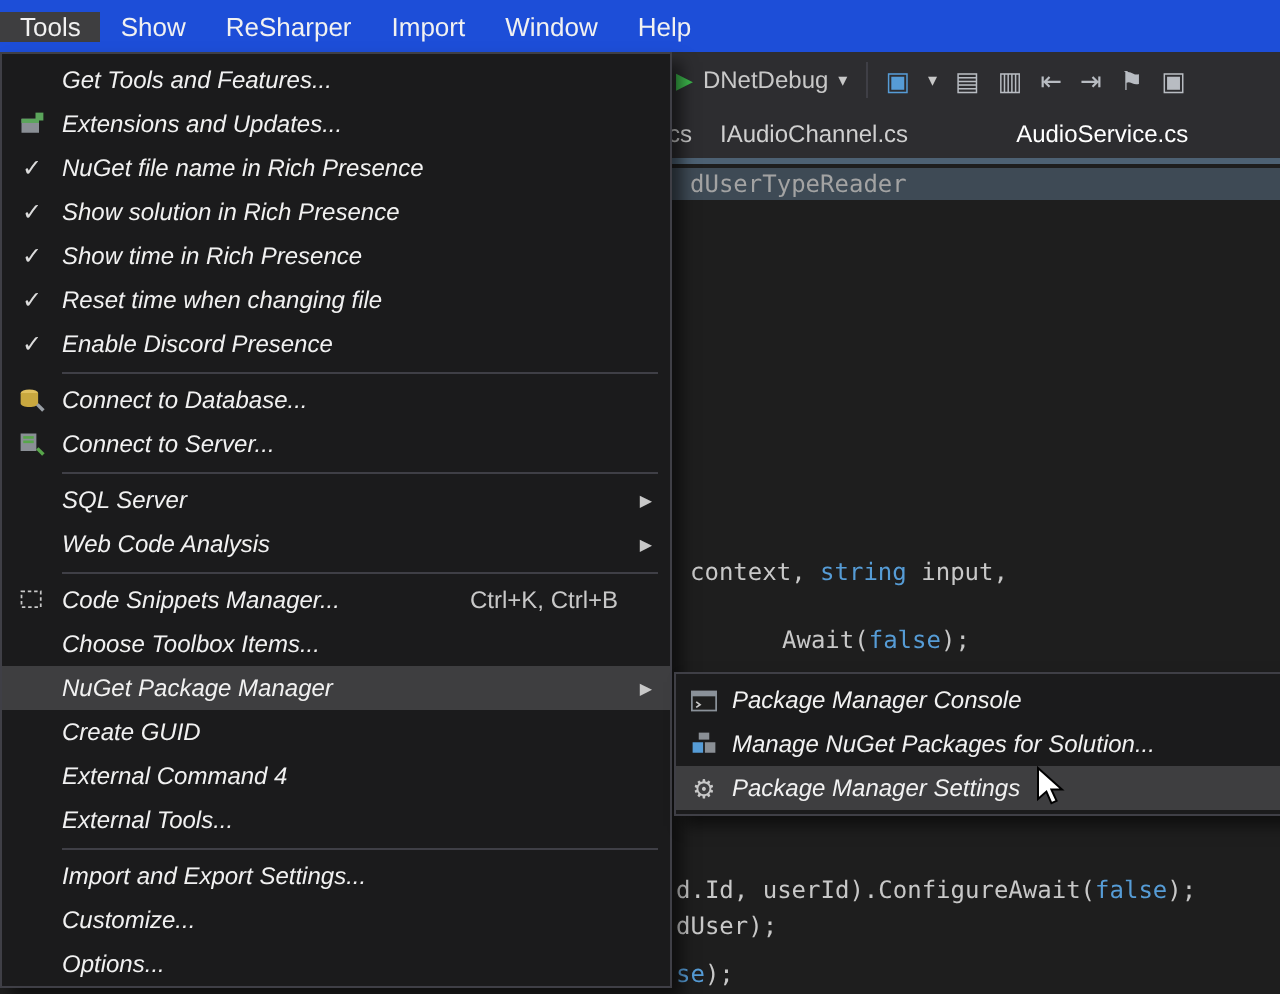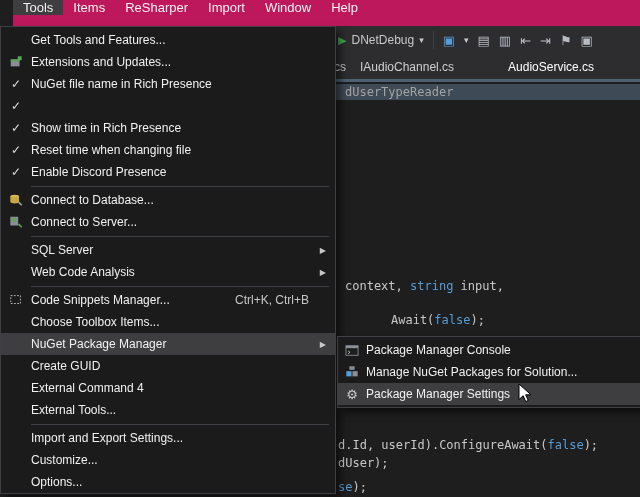--- a/index.html
+++ b/index.html
@@ -1,22 +1,22 @@
 <!DOCTYPE html>
 <html><head>
 <meta charset="utf-8">
 <style>
   * { margin:0; padding:0; box-sizing:border-box; }
   html,body { width:640px; height:497px; overflow:hidden; }
   body { background:#1e1e1e; font-family:"Liberation Sans", sans-serif; }
   .screen { position:relative; width:640px; height:497px; overflow:hidden; background:#1e1e1e; }
 
   
-  .menubar { position:absolute; top:0; left:0; right:0; height:26px; background:#be185d;
-             display:flex; align-items:flex-start; font-size:13px; color:#f1f1f1; z-index:5;margin-left:13px; }
+  .menubar { position:absolute; top:0; left:0; right:0; height:26px; background:#1d4ed8;
+             display:flex; align-items:center; font-size:13px; color:#f1f1f1; z-index:5; }
   .mb-item { padding:0 10px; display:flex; align-items:center; cursor:default; }
   .mb-item.open { background:#3e3e40; }
 
   
   .toolbar { position:absolute; top:26px; left:0; right:0; height:28px; background:#2d2d30; z-index:1; }
   .toolbar-inner { position:absolute; left:338px; top:0; height:100%; display:flex; align-items:center;
                    gap:9px; color:#c8c8c8; font-size:12px; white-space:nowrap; }
   .run-button { display:flex; align-items:center; gap:5px; }
   .play-glyph { color:#3cb44b; font-size:11px; }
   .caret-glyph { font-size:9px; color:#c8c8c8; }
@@ -48,41 +48,41 @@
 
   
   .menu { position:absolute; background:#1b1b1c; border:1px solid #3f3f46;
           box-shadow:5px 5px 7px rgba(0,0,0,0.5); font-size:12px; color:#f1f1f1; }
   .tools-menu { left:0; top:26px; width:336px; height:468px; padding-top:2px; z-index:10; }
   .nuget-submenu { left:337px; top:336px; width:312px; padding:2px 0; z-index:11; }
   .mi { height:22px; display:flex; align-items:center; padding-right:6px; position:relative; cursor:default; }
   .mi.hl { background:#3e3e40; }
   .mi .gutter { flex:0 0 30px; width:30px; display:flex; justify-content:center; align-items:center; }
   .nuget-submenu .mi .gutter { flex:0 0 28px; width:28px; }
-  .mi .label { flex:1; overflow:hidden; white-space:nowrap; }
+  .mi .label { flex:1; overflow:hidden; white-space:nowrap;font-style:italic; }
   .mi .shortcut { color:#c8c8c8; padding-right:20px; }
   .mi .sub-arrow { position:absolute; right:9px; top:7px; color:#c8c8c8; font-size:8px; }
   .check { color:#dcdcdc; font-size:12px; }
   .gearglyph { color:#c8c8c8; font-size:13px; }
   .msep { height:1px; background:#3f3f46; margin:3px 6px 2px 30px; }
 
   
   .cursor { position:absolute; left:518px; top:383px; z-index:50; }
 </style>
 </head>
 <body>
 
 <div class="screen">
 
   <div class="menubar">
     <div class="mb-item open">
         <span>Tools</span>
       </div>
     <div class="mb-item">
-        <span>Items</span>
+        <span>Show</span>
       </div>
     <div class="mb-item">
         <span>ReSharper</span>
       </div>
     <div class="mb-item">
         <span>Import</span>
       </div>
     <div class="mb-item">
         <span>Window</span>
       </div>
@@ -145,20 +145,21 @@
     <div class="mi">
       <span class="gutter">
           <span class="check">✓</span>
         </span>
       <span class="label">NuGet file name in Rich Presence</span>
     </div>
     <div class="mi">
       <span class="gutter">
           <span class="check">✓</span>
         </span>
+      <span class="label">Show solution in Rich Presence</span>
     </div>
     <div class="mi">
       <span class="gutter">
           <span class="check">✓</span>
         </span>
       <span class="label">Show time in Rich Presence</span>
     </div>
     <div class="mi">
       <span class="gutter">
           <span class="check">✓</span>

